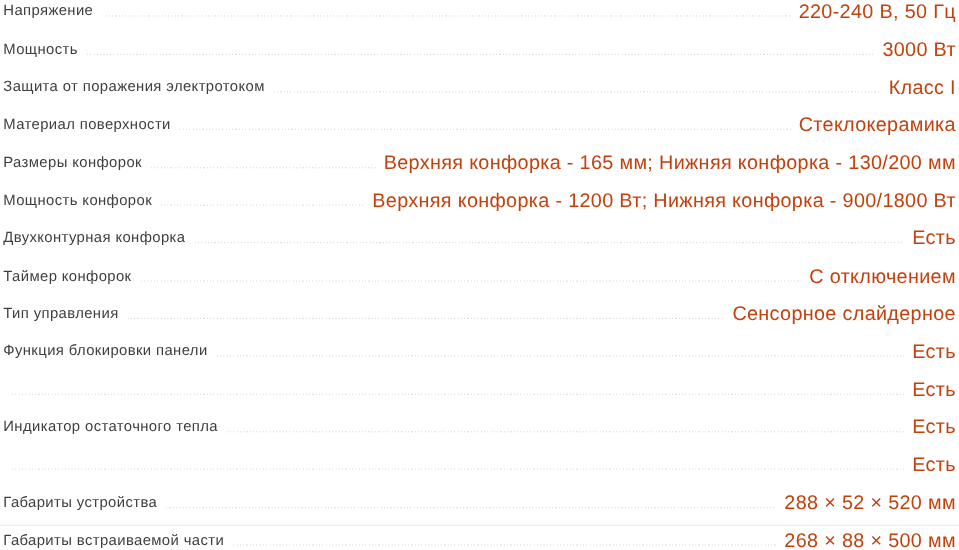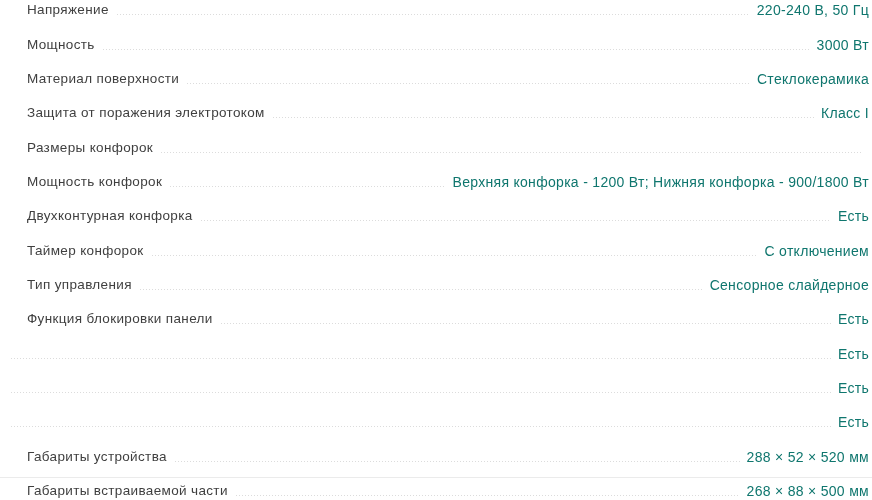--- a/index.html
+++ b/index.html
@@ -23,33 +23,32 @@
     display: flex;
     align-items: flex-end;
     padding-bottom: 17px;
   }
   .spec-label {
     font-size: 13.5px;
     letter-spacing: 0.35px;
     color: #3f3f3f;
     white-space: nowrap;
     line-height: 14px;
-    margin-left: 24px;
   }
   .spec-leader {
     flex: 1;
     height: 1px;
     margin: 0 7px 2px 8px;
     background-image: repeating-linear-gradient(90deg,
       #dcdcdc 0, #dcdcdc 1px, transparent 1px, transparent 3px);
   }
   .spec-value {
-    font-size: 14px;
+    font-size: 18px;
     letter-spacing: 0.3px;
-    color: #0f766e;
+    color: #c2410c;
     white-space: nowrap;
     text-align: left;
     line-height: 14px;
   }
   .row-separator {
     position: absolute;
     left: 0;
     right: 0;
     top: 477px;
     height: 0;
@@ -66,34 +65,35 @@
     <span class="spec-value">220-240 В, 50 Гц</span>
   </div>
 
   <div class="spec-row">
     <span class="spec-label">Мощность</span>
     <span class="spec-leader"></span>
     <span class="spec-value">3000 Вт</span>
   </div>
 
   <div class="spec-row">
+    <span class="spec-label">Защита от поражения электротоком</span>
+    <span class="spec-leader"></span>
+    <span class="spec-value">Класс I</span>
+  </div>
+
+  <div class="spec-row">
     <span class="spec-label">Материал поверхности</span>
     <span class="spec-leader"></span>
     <span class="spec-value">Стеклокерамика</span>
   </div>
 
   <div class="spec-row">
-    <span class="spec-label">Защита от поражения электротоком</span>
-    <span class="spec-leader"></span>
-    <span class="spec-value">Класс I</span>
-  </div>
-
-  <div class="spec-row">
     <span class="spec-label">Размеры конфорок</span>
     <span class="spec-leader"></span>
+    <span class="spec-value">Верхняя конфорка - 165 мм; Нижняя конфорка - 130/200 мм</span>
   </div>
 
   <div class="spec-row">
     <span class="spec-label">Мощность конфорок</span>
     <span class="spec-leader"></span>
     <span class="spec-value">Верхняя конфорка - 1200 Вт; Нижняя конфорка - 900/1800 Вт</span>
   </div>
 
   <div class="spec-row">
     <span class="spec-label">Двухконтурная конфорка</span>
@@ -118,20 +118,21 @@
     <span class="spec-leader"></span>
     <span class="spec-value">Есть</span>
   </div>
 
   <div class="spec-row">
     <span class="spec-leader"></span>
     <span class="spec-value">Есть</span>
   </div>
 
   <div class="spec-row">
+    <span class="spec-label">Индикатор остаточного тепла</span>
     <span class="spec-leader"></span>
     <span class="spec-value">Есть</span>
   </div>
 
   <div class="spec-row">
     <span class="spec-leader"></span>
     <span class="spec-value">Есть</span>
   </div>
 
   <div class="spec-row">

